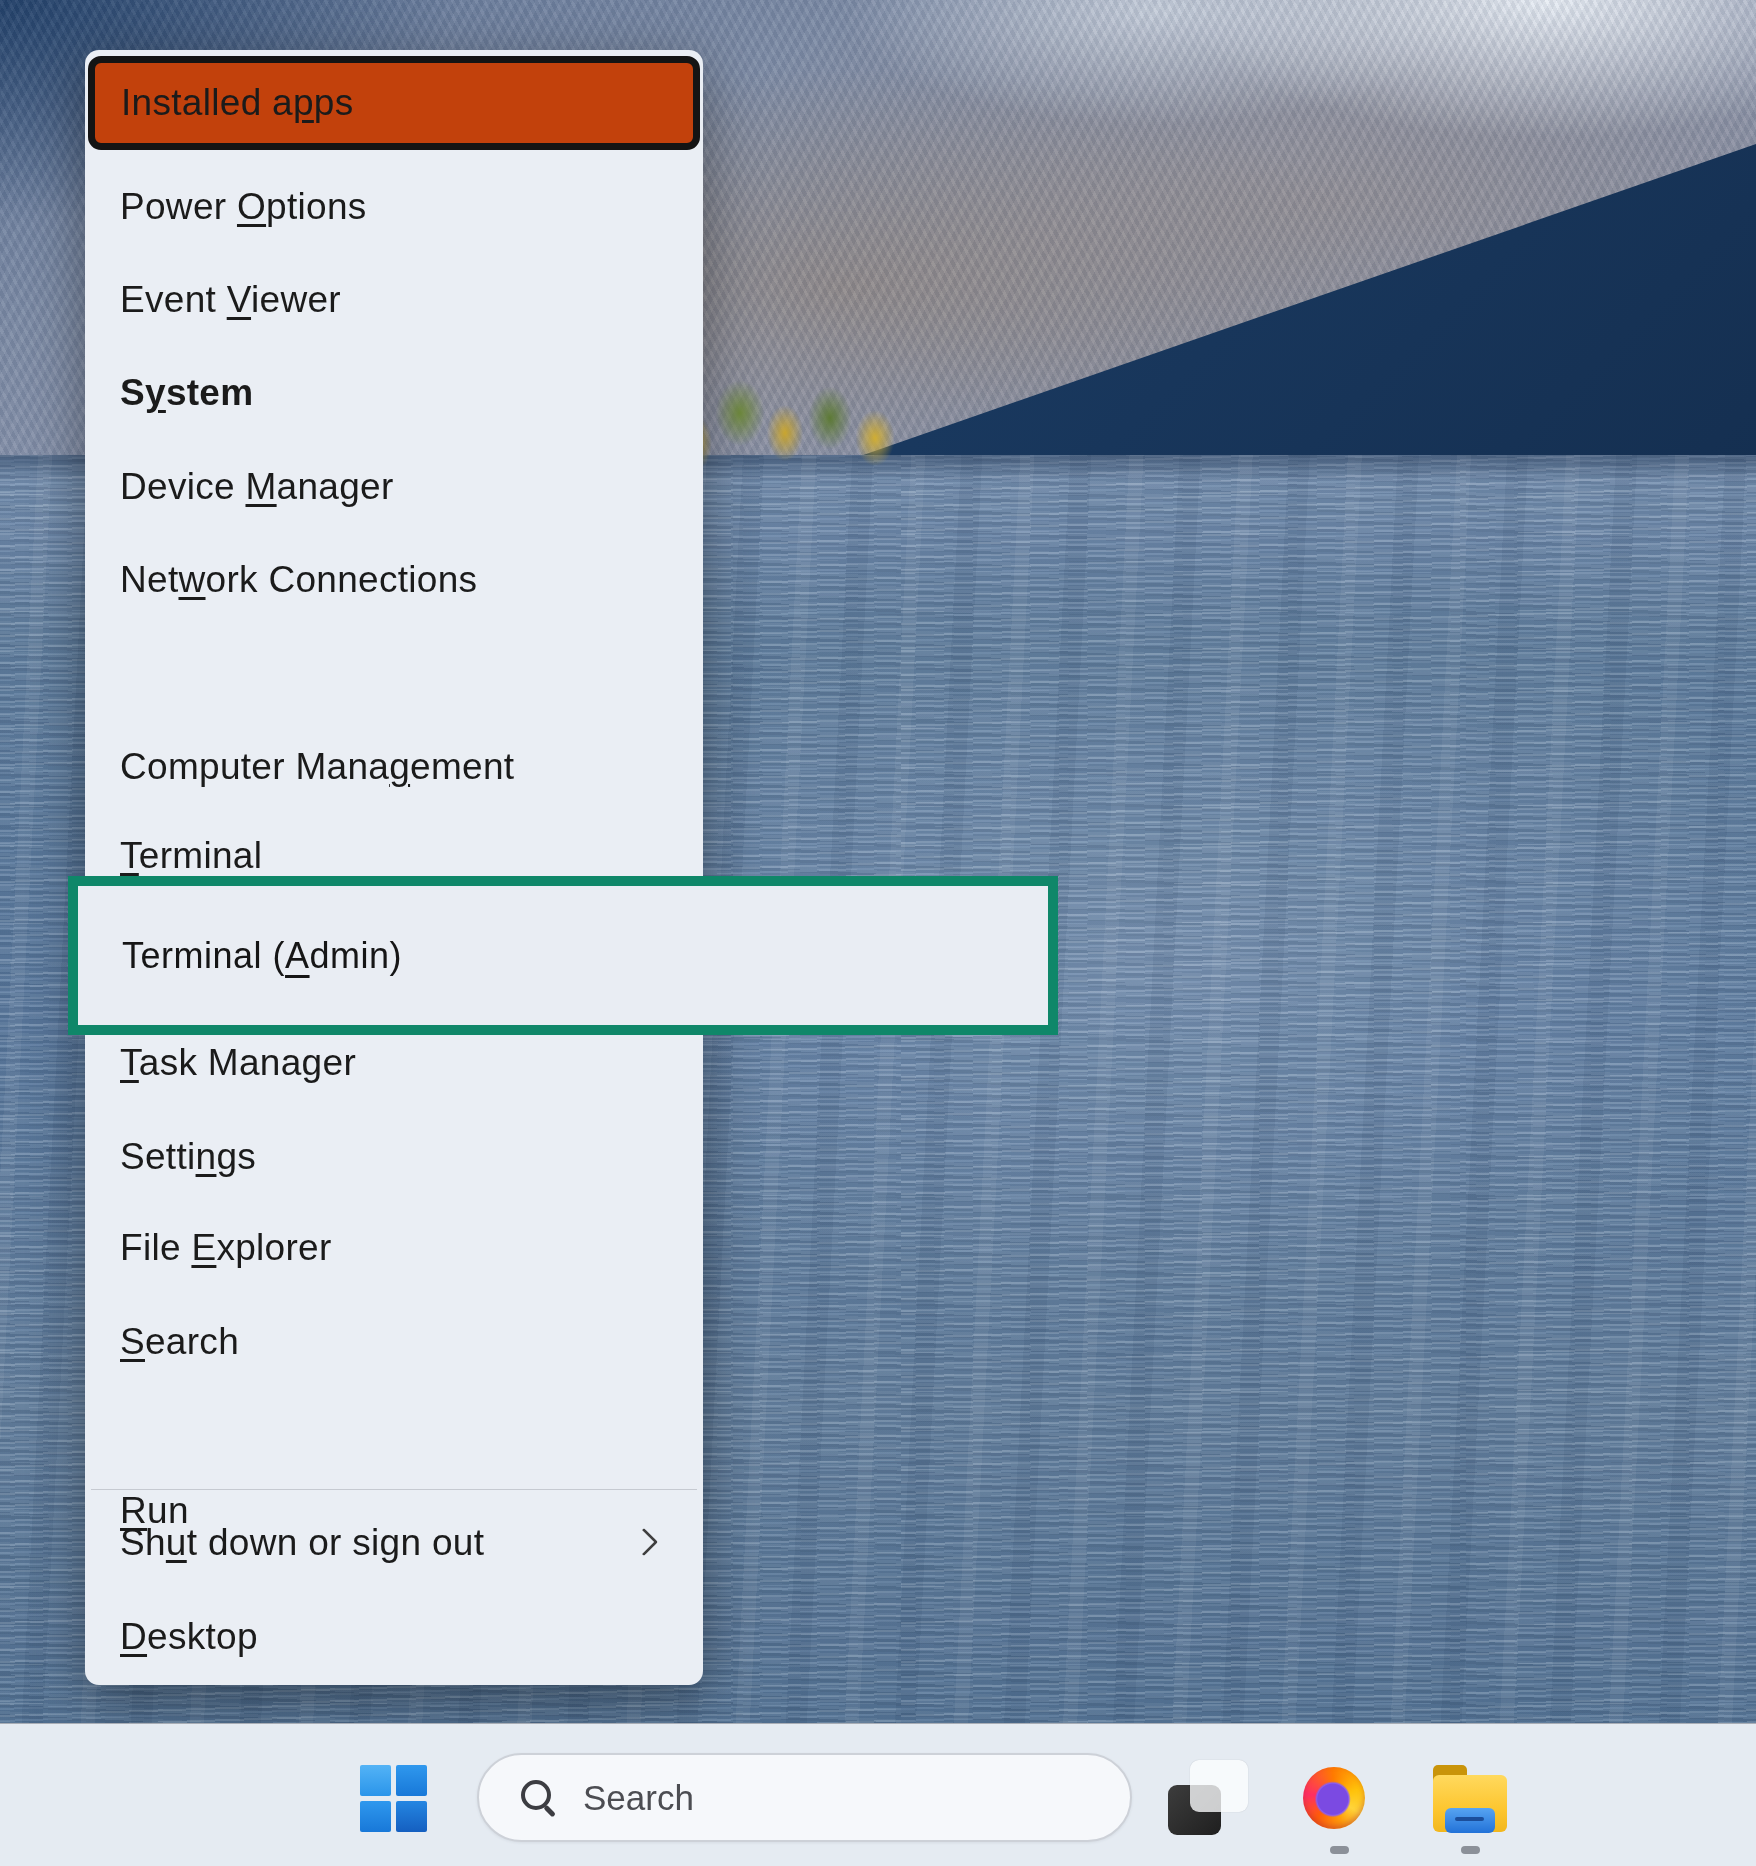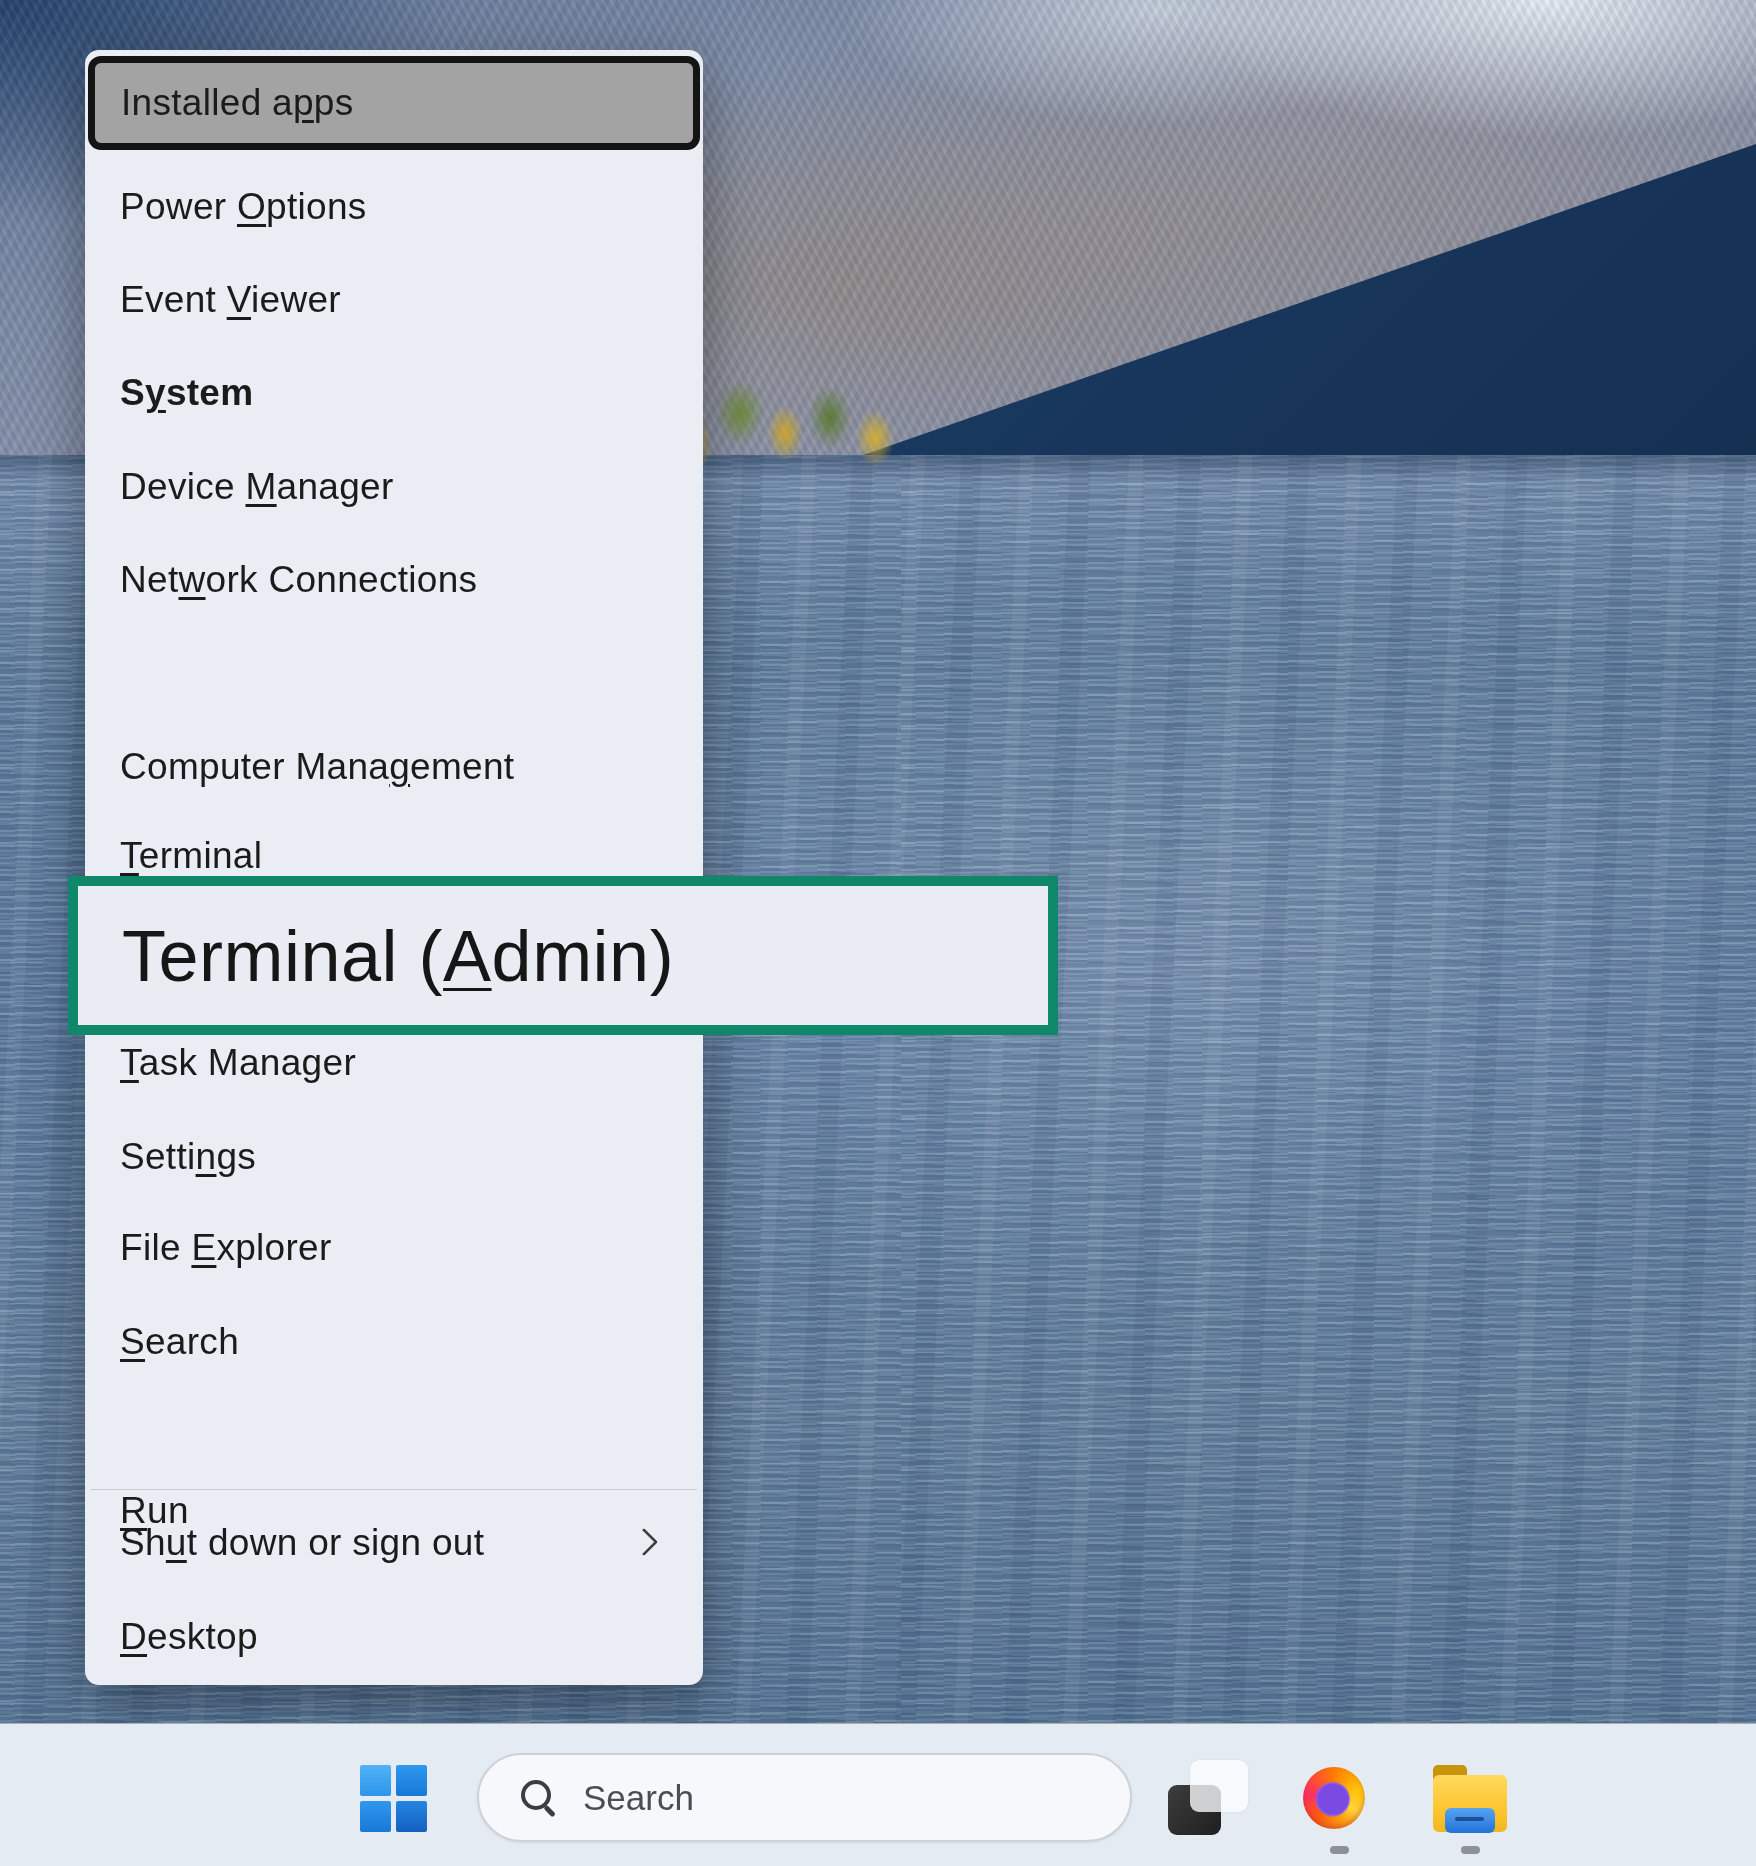--- a/index.html
+++ b/index.html
@@ -73,39 +73,39 @@
   .mi{
     position:absolute;left:3px;width:612px;height:94px;
     display:flex;align-items:center;
     padding-left:32px;box-sizing:border-box;
     font-size:37px;color:#1b1b1b;letter-spacing:.3px;
     white-space:nowrap;
   }
   .mi .mn{text-decoration:underline;text-underline-offset:5px;text-decoration-thickness:2.5px;}
   .mi.focused{
     border:7px solid #141414;border-radius:13px;padding-left:26px;
-    background:#a3a3a3;
+    background:#c2410c;
   }
   .menu-sep{
     position:absolute;left:6px;width:606px;height:1px;background:#c6cad1;
   }
   .chevron-right{
     position:absolute;right:46px;top:36px;width:17px;height:17px;
     border-top:3px solid #3f3f3f;border-right:3px solid #3f3f3f;
     transform:rotate(45deg);border-radius:2px;
   }
 
   
   .annotation{
     position:absolute;left:68px;top:876px;width:990px;height:159px;
     border:10px solid #0f8769;background:#e9edf3;box-sizing:border-box;
     display:flex;align-items:center;padding-left:44px;
   }
   .annotation .big{
-    font-size:72px;color:#161616;letter-spacing:.5px;white-space:nowrap;
+    font-size:36px;color:#161616;letter-spacing:.5px;white-space:nowrap;
   }
   .annotation .big .mn{text-decoration:underline;text-underline-offset:7px;text-decoration-thickness:3px;}
 
   
   .taskbar{
     position:absolute;left:0;top:1723px;width:1756px;height:143px;
     background:rgba(233,238,245,.97);
     border-top:1px solid #a9aeb6;box-sizing:border-box;
   }
   .start{

